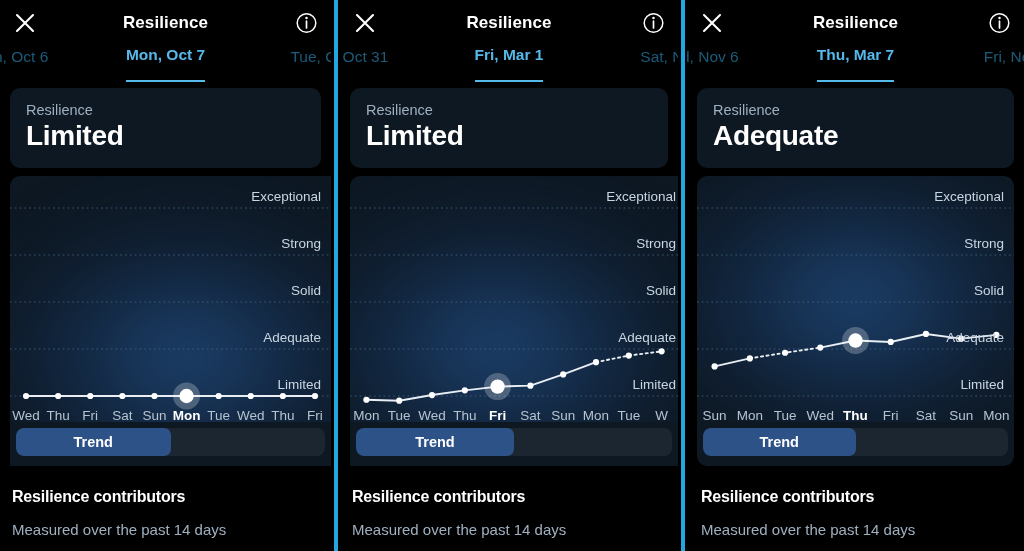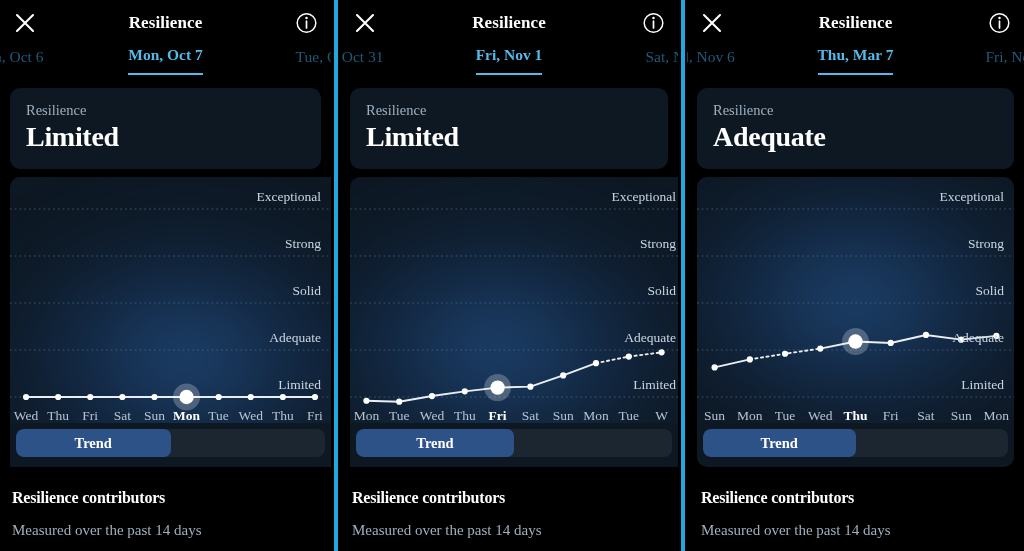--- a/index.html
+++ b/index.html
@@ -2,21 +2,21 @@
 <html><head>
 <meta charset="utf-8">
 <style>
   * { box-sizing: border-box; margin: 0; padding: 0; }
   html, body {
     width: 1024px; height: 551px;
     background: #000;
     font-family: "Liberation Sans", sans-serif;
     overflow: hidden;
   }
-  .screen { display: flex; width: 900px; height: 551px; background: #000; font-family: Liberation Serif, serif; }
+  .screen { display: flex; width: 900px; height: 551px; background: #000; }
 
   .divider {
     width: 9px; height: 551px; flex: 0 0 9px;
     background: #000; position: relative;
   }
   .divider::after {
     content: ""; position: absolute; left: 3px; top: 0;
     width: 4px; height: 100%; background: #22a7e0;
   }
 
@@ -52,21 +52,21 @@
     display: flex; align-items: flex-start; justify-content: center;
   }
   .date-prev, .date-next {
     position: absolute; top: 2px; color: #1d5b7a; font-size: 15.5px;
     white-space: nowrap; cursor: pointer;
   }
   .date-prev { left: -6px; }
   .date-next { right: -14px; }
   .date-cur {
     color: #55b9ea; font-size: 15.5px; font-weight: bold;
-    white-space: nowrap; cursor: pointer; padding-bottom: 9px;
+    white-space: nowrap; cursor: pointer; padding-bottom: 16px;
     border-bottom: 2px solid #55b9ea;
   }
 
   
   .card {
     margin: 6px 10px 0 10px;
     background: #0d1823; border-radius: 10px;
     padding: 14px 16px 16px 16px;
   }
   .card-lbl { color: #9fb0c0; font-size: 14.5px; margin-bottom: 2px; }
@@ -240,21 +240,21 @@
         <svg width="21" height="21" viewBox="0 0 21 21">
             <circle cx="10.5" cy="10.5" r="9.3" stroke="#fff" stroke-width="1.5" fill="none"></circle>
             <circle cx="10.5" cy="5.6" r="1.25" fill="#fff"></circle>
             <path d="M10.5 8.6 L10.5 15.4" stroke="#fff" stroke-width="1.7" stroke-linecap="round"></path>
           </svg>
       </span>
     </div>
 
     <div class="datestrip">
       <span class="date-prev">, Oct 31</span>
-      <span class="date-cur">Fri, Nov 1</span>
+      <span class="date-cur">Fri, Mar 1</span>
       <span class="date-next">Sat, No</span>
     </div>
 
     <div class="card">
       <div class="card-lbl">Resilience</div>
       <div class="card-val">Limited</div>
     </div>
 
     <div class="chartbox">
       <div class="chart-bg">

